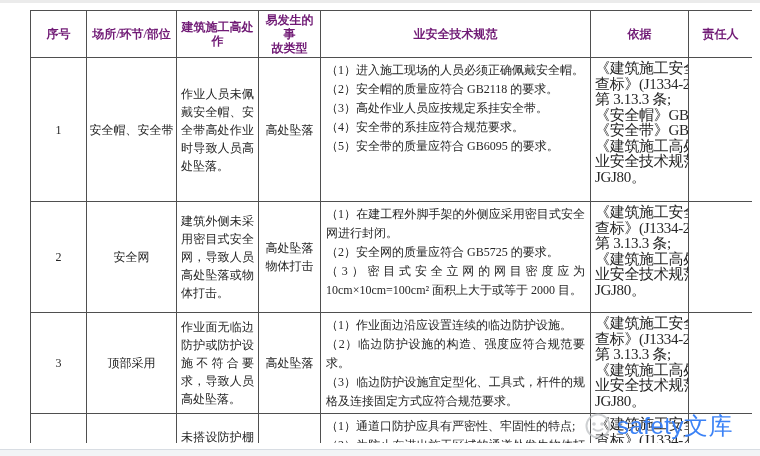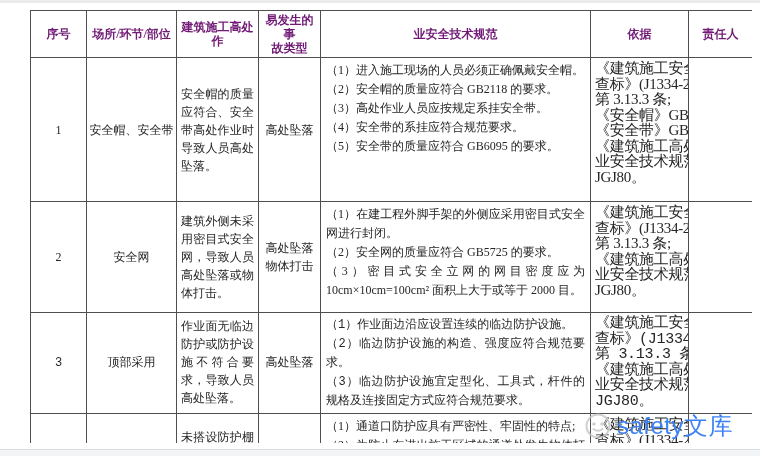--- a/index.html
+++ b/index.html
@@ -16,21 +16,21 @@
   }
   table{border-collapse:collapse;table-layout:fixed;width:722px;}
   th,td{border:1px solid #4f4f4f;vertical-align:middle;padding:2px 3px;}
   th{
     font-size:12px;font-weight:bold;text-align:center;
     line-height:14px;white-space:pre-line;height:26px;color:#701a75;
   }
   td{font-size:12px;}
   tr.r1 td{height:138px;margin-top:44px;}
   tr.r2 td{height:105px;}
-  tr.r3 td{height:92px;font-family:Liberation Mono, monospace;}
+  tr.r3 td{height:92px;}
   tr.r4 td{height:84px;}
   td.c-no,td.c-place,td.c-accident,td.c-resp{
     text-align:center;white-space:pre-line;line-height:18px;padding:1px;
   }
   td.c-hazard{
     text-align:justify;line-height:18px;padding:2px 4px;
   }
   td.c-measures{
     vertical-align:top;text-align:justify;white-space:pre-line;
     line-height:19px;padding:3px 5px 2px 5px;
@@ -77,21 +77,21 @@
 故类型</th>
           <th>业安全技术规范</th>
           <th>依据</th>
           <th>责任人</th>
         </tr>
       </thead>
     <tbody id="body-rows">
         <tr class="r1">
           <td class="c-no">1</td>
           <td class="c-place">安全帽、安全带</td>
-          <td class="c-hazard">安全帽的质量应符合、安全带高处作业时导致人员高处坠落。</td>
+          <td class="c-hazard">作业人员未佩戴安全帽、安全带高处作业时导致人员高处坠落。</td>
           <td class="c-accident">高处坠落</td>
           <td class="c-measures">（1）进入施工现场的人员必须正确佩戴安全帽。
 （2）安全帽的质量应符合 GB2118 的要求。
 （3）高处作业人员应按规定系挂安全带。
 （4）安全带的系挂应符合规范要求。
 （5）安全带的质量应符合 GB6095 的要求。</td>
           <td class="c-basis">《建筑施工安全检
 查标》(J1334-2011)
 第 3.13.3 条;
 《安全帽》GB2118;

